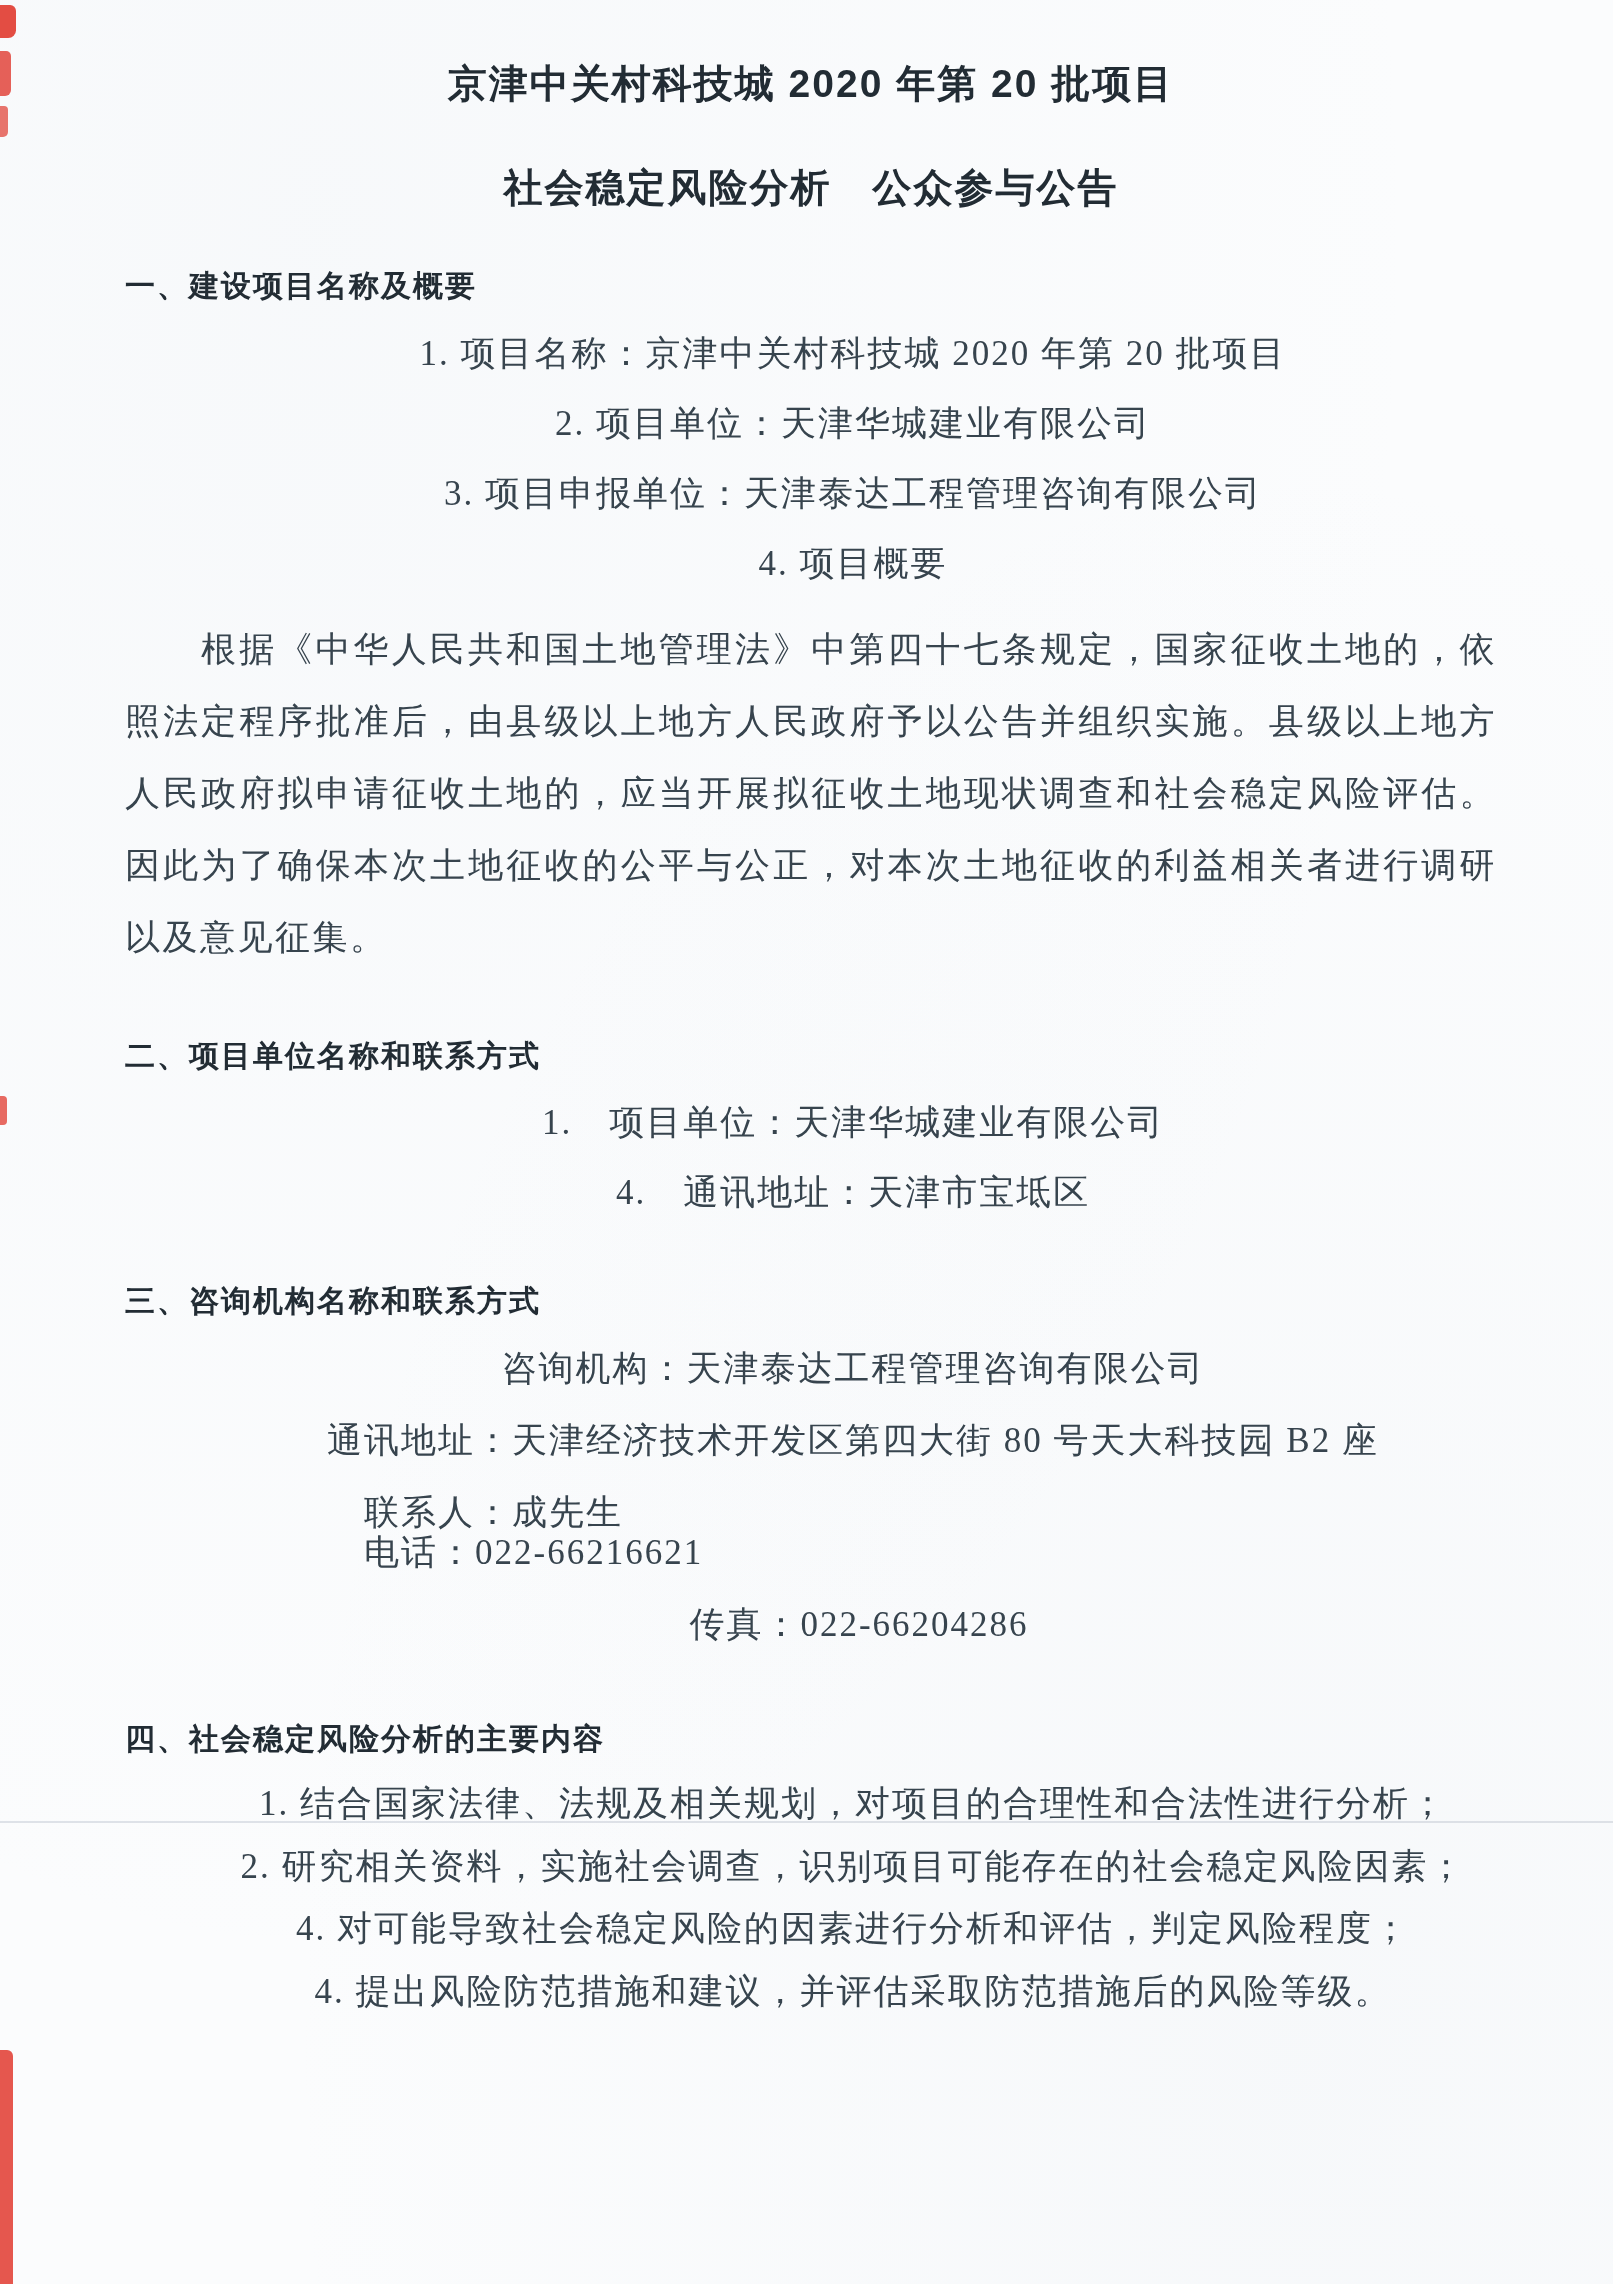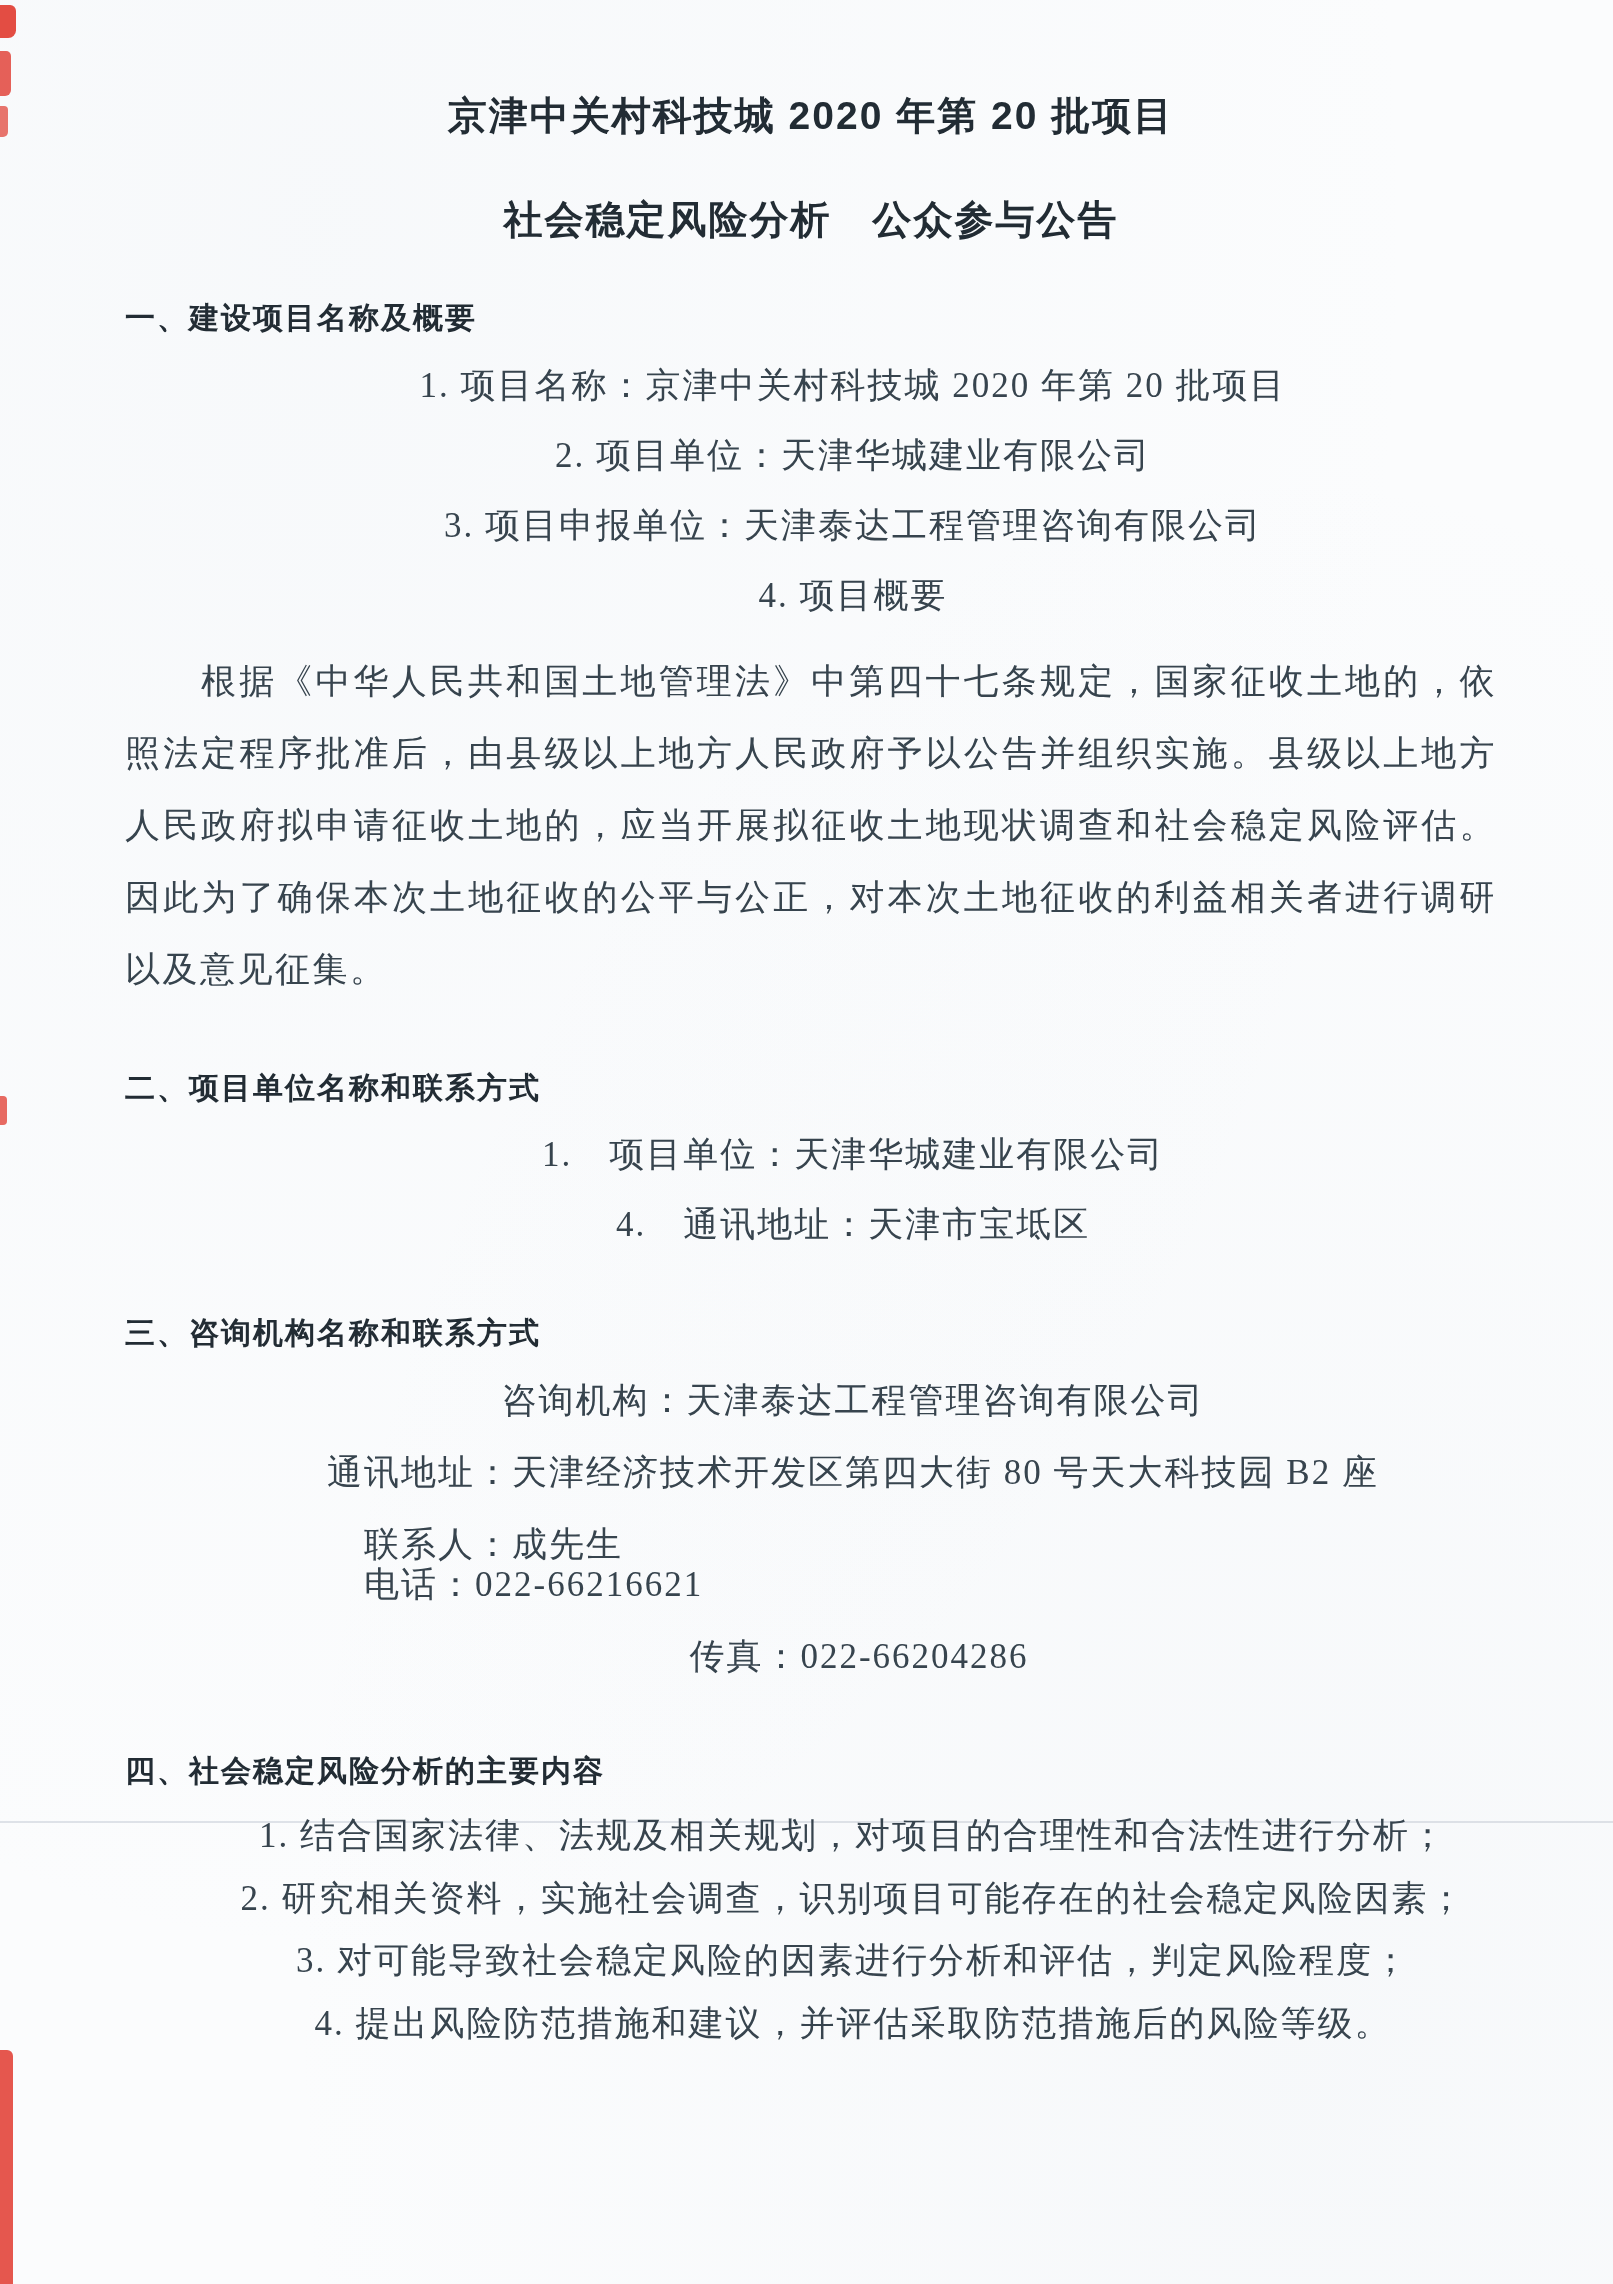--- a/index.html
+++ b/index.html
@@ -28,21 +28,21 @@
   .page::after{
     content:"";
     position:absolute;inset:0;
     background:
       radial-gradient(ellipse at 20% 10%, rgba(210,220,230,0.10), transparent 60%),
       radial-gradient(ellipse at 80% 90%, rgba(205,215,225,0.10), transparent 55%);
     pointer-events:none;
   }
   .content{
     position:relative;
-    padding:93px 116px 0 125px;
+    padding:61px 116px 0 125px;
     z-index:1;
   }
   .doc-header{text-align:center;}
   .doc-title-1{
     margin:0;
     font-family:"Liberation Sans","DejaVu Sans",sans-serif;
     font-size:39px;
     font-weight:700;
     letter-spacing:2px;
     color:var(--heading-text);
@@ -167,20 +167,20 @@
           <span>联系人：成先生</span>
           <span class="contact-phone">电话：022-66216621</span>
         </div>
         <p class="item fax-line">传真：022-66204286</p>
       </section>
 
       <section class="sec-4">
         <div class="sec-heading">四、社会稳定风险分析的主要内容</div>
         <p class="item">1. 结合国家法律、法规及相关规划，对项目的合理性和合法性进行分析；</p>
         <p class="item">2. 研究相关资料，实施社会调查，识别项目可能存在的社会稳定风险因素；</p>
-        <p class="item">3. 对可能导致社会稳定风险的因素进行分析和评估，判定风险程度；</p>
+        <p class="item">4. 对可能导致社会稳定风险的因素进行分析和评估，判定风险程度；</p>
         <p class="item">4. 提出风险防范措施和建议，并评估采取防范措施后的风险等级。</p>
       </section>
 
     </main>
   </div>
 </div>
 
 
 </body></html>

